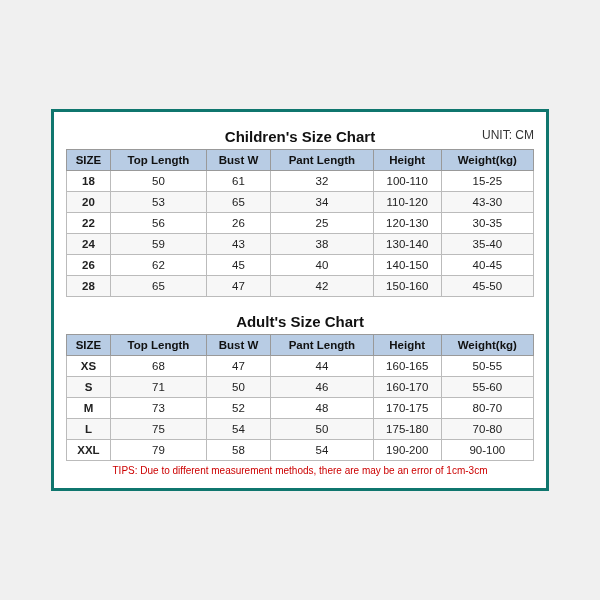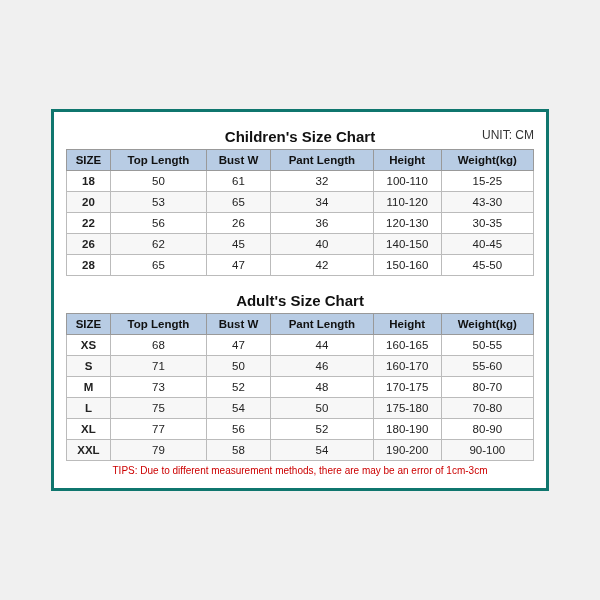--- a/index.html
+++ b/index.html
@@ -111,23 +111,31 @@
           <td>53</td>
           <td>65</td>
           <td>34</td>
           <td>110-120</td>
           <td>43-30</td>
         </tr>
         <tr>
           <td>22</td>
           <td>56</td>
           <td>26</td>
-          <td>36</td>
+          <td>25</td>
           <td>120-130</td>
           <td>30-35</td>
+        </tr>
+        <tr>
+          <td>24</td>
+          <td>59</td>
+          <td>43</td>
+          <td>38</td>
+          <td>130-140</td>
+          <td>35-40</td>
         </tr>
         <tr>
           <td>26</td>
           <td>62</td>
           <td>45</td>
           <td>40</td>
           <td>140-150</td>
           <td>40-45</td>
         </tr>
         <tr>
@@ -185,28 +193,20 @@
         </tr>
         <tr>
           <td>L</td>
           <td>75</td>
           <td>54</td>
           <td>50</td>
           <td>175-180</td>
           <td>70-80</td>
         </tr>
         <tr>
-          <td>XL</td>
-          <td>77</td>
-          <td>56</td>
-          <td>52</td>
-          <td>180-190</td>
-          <td>80-90</td>
-        </tr>
-        <tr>
           <td>XXL</td>
           <td>79</td>
           <td>58</td>
           <td>54</td>
           <td>190-200</td>
           <td>90-100</td>
         </tr>
       </tbody>
   </table>
 

